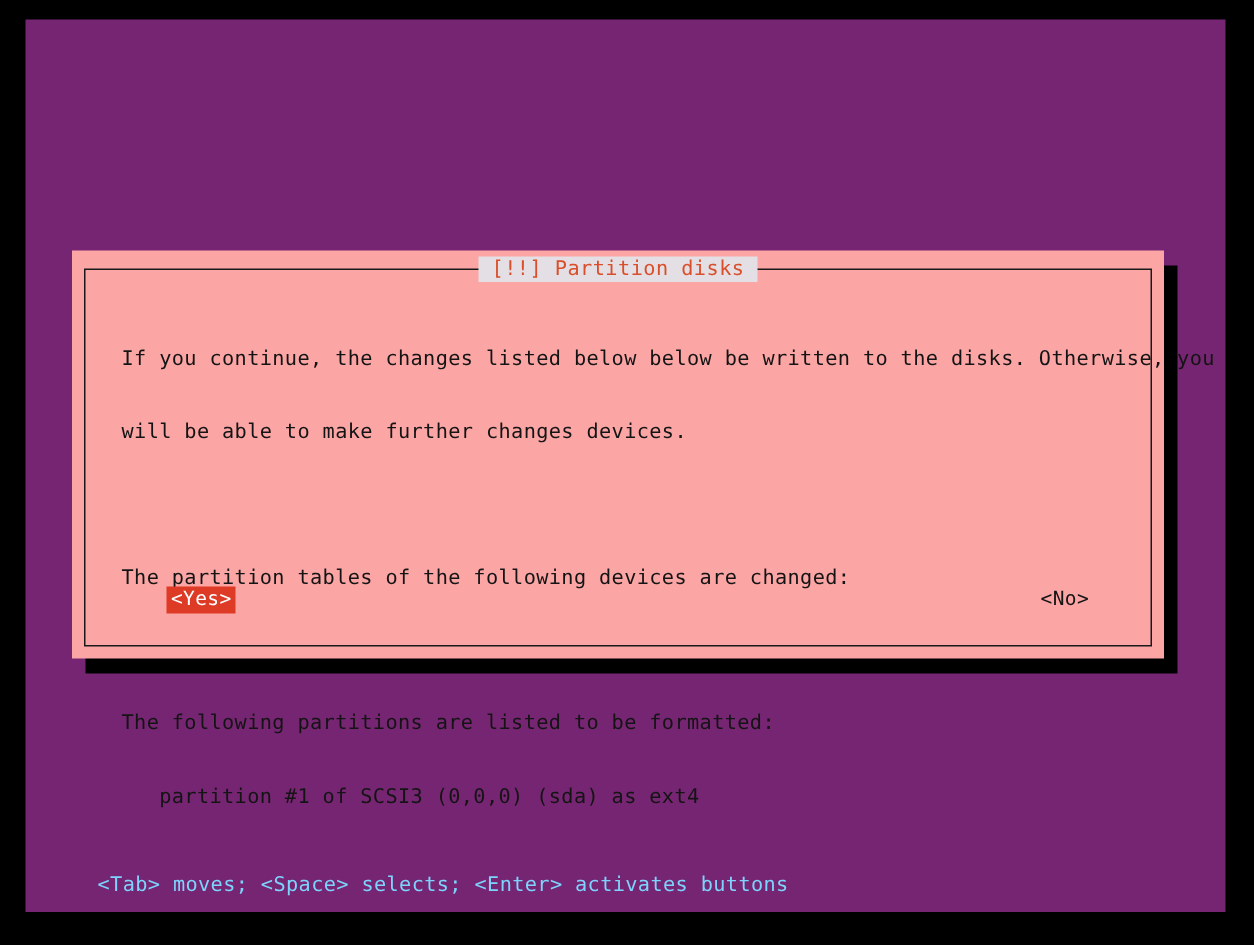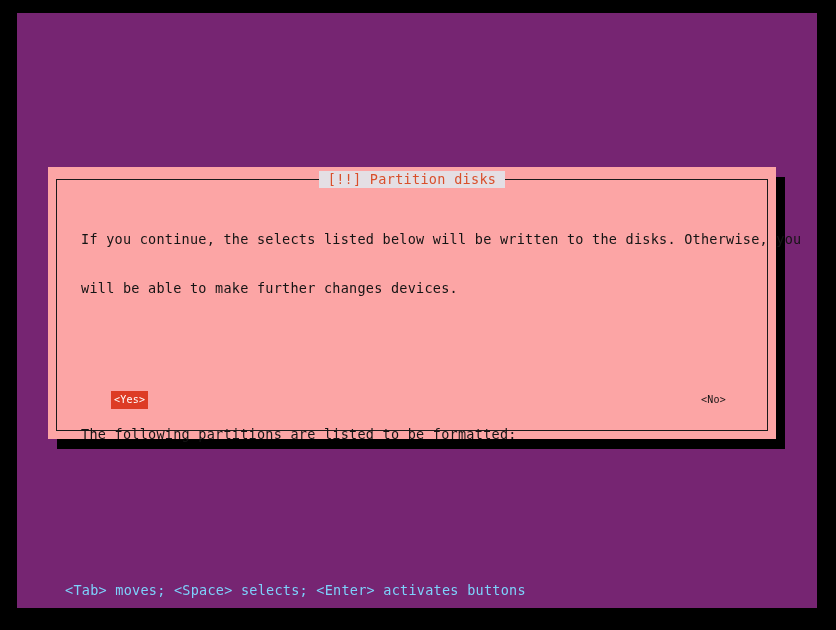--- a/index.html
+++ b/index.html
@@ -112,21 +112,21 @@
   
   #button-row {
     position: absolute;
     left: 33px;
     right: 33px;
     top: 224px;
     height: 18px;
   }
   .dlg-button {
     position: absolute;
-    font-size: 10px;
+    font-size: 13px;
     line-height: 18px;
     letter-spacing: 0.25px;
     white-space: pre;
     padding: 0 3px;
     cursor: default;
   }
   #btn-yes {
     left: 30px;
     background: #dd3b25;
     color: #ffffff;
@@ -166,25 +166,27 @@
 
     <div id="dialog">
 
       <div id="dialog-frame"></div>
 
       <div id="titlebar">
         <span id="dialog-title">[!!] Partition disks</span>
       </div>
 
       <div id="dialog-body">
-        <div class="body-line">If you continue, the selects listed below will be written to the disks. Otherwise, you</div>
+        <div class="body-line">If you continue, the changes listed below below be written to the disks. Otherwise, you</div>
         <div class="body-line">will be able to make further changes devices.</div>
         <div class="spacer-line"></div>
+        <div class="body-line">The partition tables of the following devices are changed:</div>
         <div class="spacer-line"></div>
         <div class="body-line">The following partitions are listed to be formatted:</div>
+        <div class="body-line">   partition #1 of SCSI3 (0,0,0) (sda) as ext4</div>
         
         
         
       </div>
 
       <div id="button-row">
         <span id="btn-yes" class="dlg-button">&lt;Yes&gt;</span>
         <span id="btn-no" class="dlg-button">&lt;No&gt;</span>
       </div>
 

